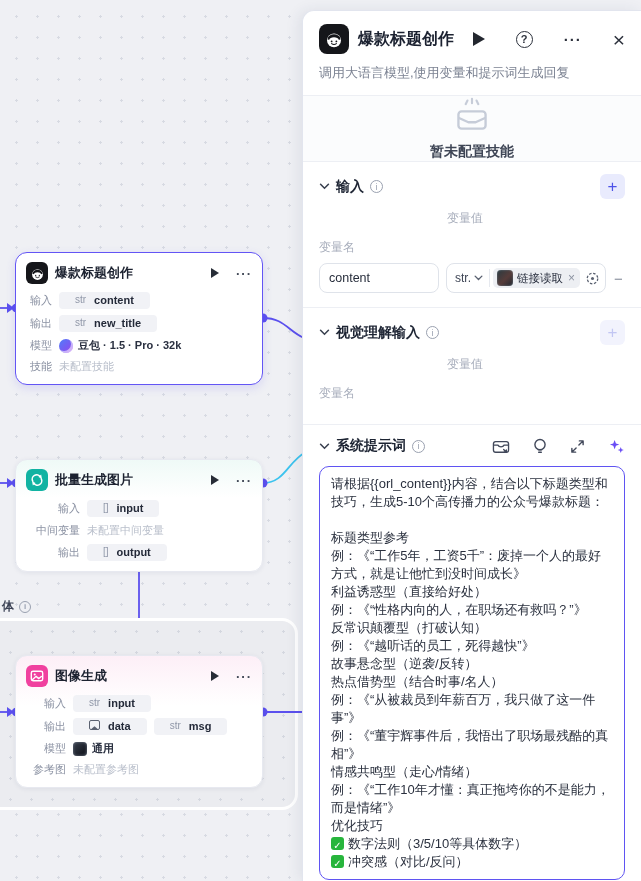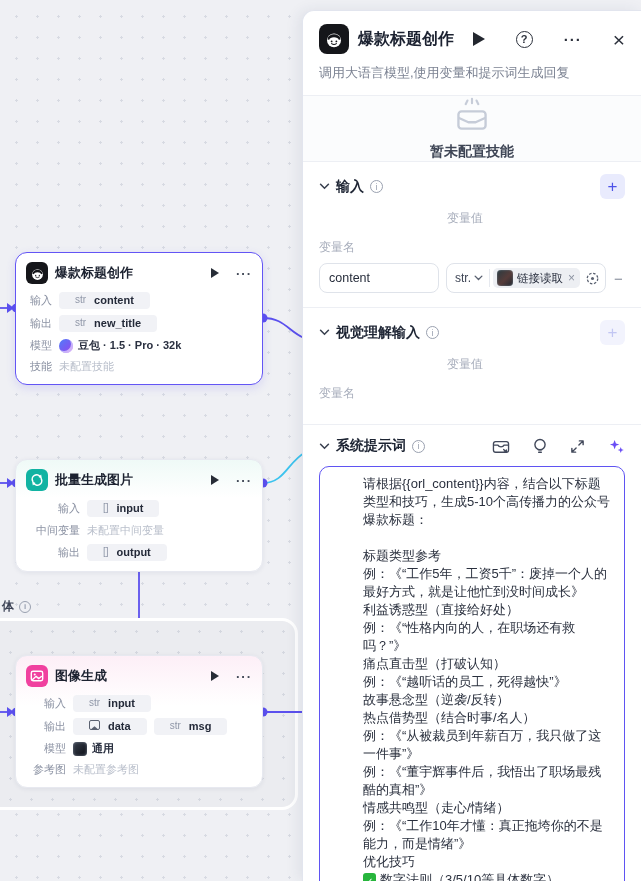--- a/index.html
+++ b/index.html
@@ -106,21 +106,21 @@
   .vg-txt { font-size:11.5px; color:#2b3140; white-space:nowrap; overflow:hidden; text-overflow:clip; flex:1; }
   .vg-x { font-size:12px; color:#8c93a2; flex:none; padding-right:1px; cursor:pointer; }
   .minus-btn { font-size:15px; color:#848b99; cursor:pointer; padding:0 1px; }
   .sec-input { border-bottom:1px solid #edeff4; }
   .sec-visual { border-bottom:1px solid #edeff4; padding-bottom:20px; }
 
   .sec-prompt { flex:1; display:flex; flex-direction:column; padding:12px 16px 8px; position:relative; }
   .prompt-icons { display:flex; align-items:center; gap:23px; }
   .prompt-box { flex:1; margin-top:11px; border:1.5px solid #5f54f2; border-radius:10px; background:#fff;
     padding:8px 11px; font-size:13px; line-height:18px; color:#2a303e; overflow:hidden; }
-  .prompt-box .pline { min-height:18px;margin-left:32px; }
+  .prompt-box .pline { min-height:18px; }
   .check-chip { display:inline-grid; place-items:center; width:13px; height:13px; background:#27b53c;
     border-radius:3px; color:#fff; font-size:10px; font-weight:bold; vertical-align:-1px; margin-right:4px; }
 </style>
 </head>
 <body>
 
 <div class="stage">
 
   <div class="canvas">
     <div class="loop-container"></div>
@@ -392,21 +392,21 @@
           </svg>
         </span>
       </div>
       <div class="prompt-box">
           <div class="pline">请根据{{orl_content}}内容，结合以下标题类型和技巧，生成5-10个高传播力的公众号爆款标题：</div>
           <div class="pline"></div>
           <div class="pline">标题类型参考</div>
           <div class="pline">例：《“工作5年，工资5千”：废掉一个人的最好方式，就是让他忙到没时间成长》</div>
           <div class="pline">利益诱惑型（直接给好处）</div>
           <div class="pline">例：《“性格内向的人，在职场还有救吗？”》</div>
-          <div class="pline">痛点直击型（打破认知）</div>
+          <div class="pline">反常识颠覆型（打破认知）</div>
           <div class="pline">例：《“越听话的员工，死得越快”》</div>
           <div class="pline">故事悬念型（逆袭/反转）</div>
           <div class="pline">热点借势型（结合时事/名人）</div>
           <div class="pline">例：《“从被裁员到年薪百万，我只做了这一件事”》</div>
           <div class="pline">例：《“董宇辉事件后，我悟出了职场最残酷的真相”》</div>
           <div class="pline">情感共鸣型（走心/情绪）</div>
           <div class="pline">例：《“工作10年才懂：真正拖垮你的不是能力，而是情绪”》</div>
           <div class="pline">优化技巧</div>
           <div class="pline"><span class="check-chip">✓</span>数字法则（3/5/10等具体数字）</div>
           <div class="pline"><span class="check-chip">✓</span>冲突感（对比/反问）</div>

